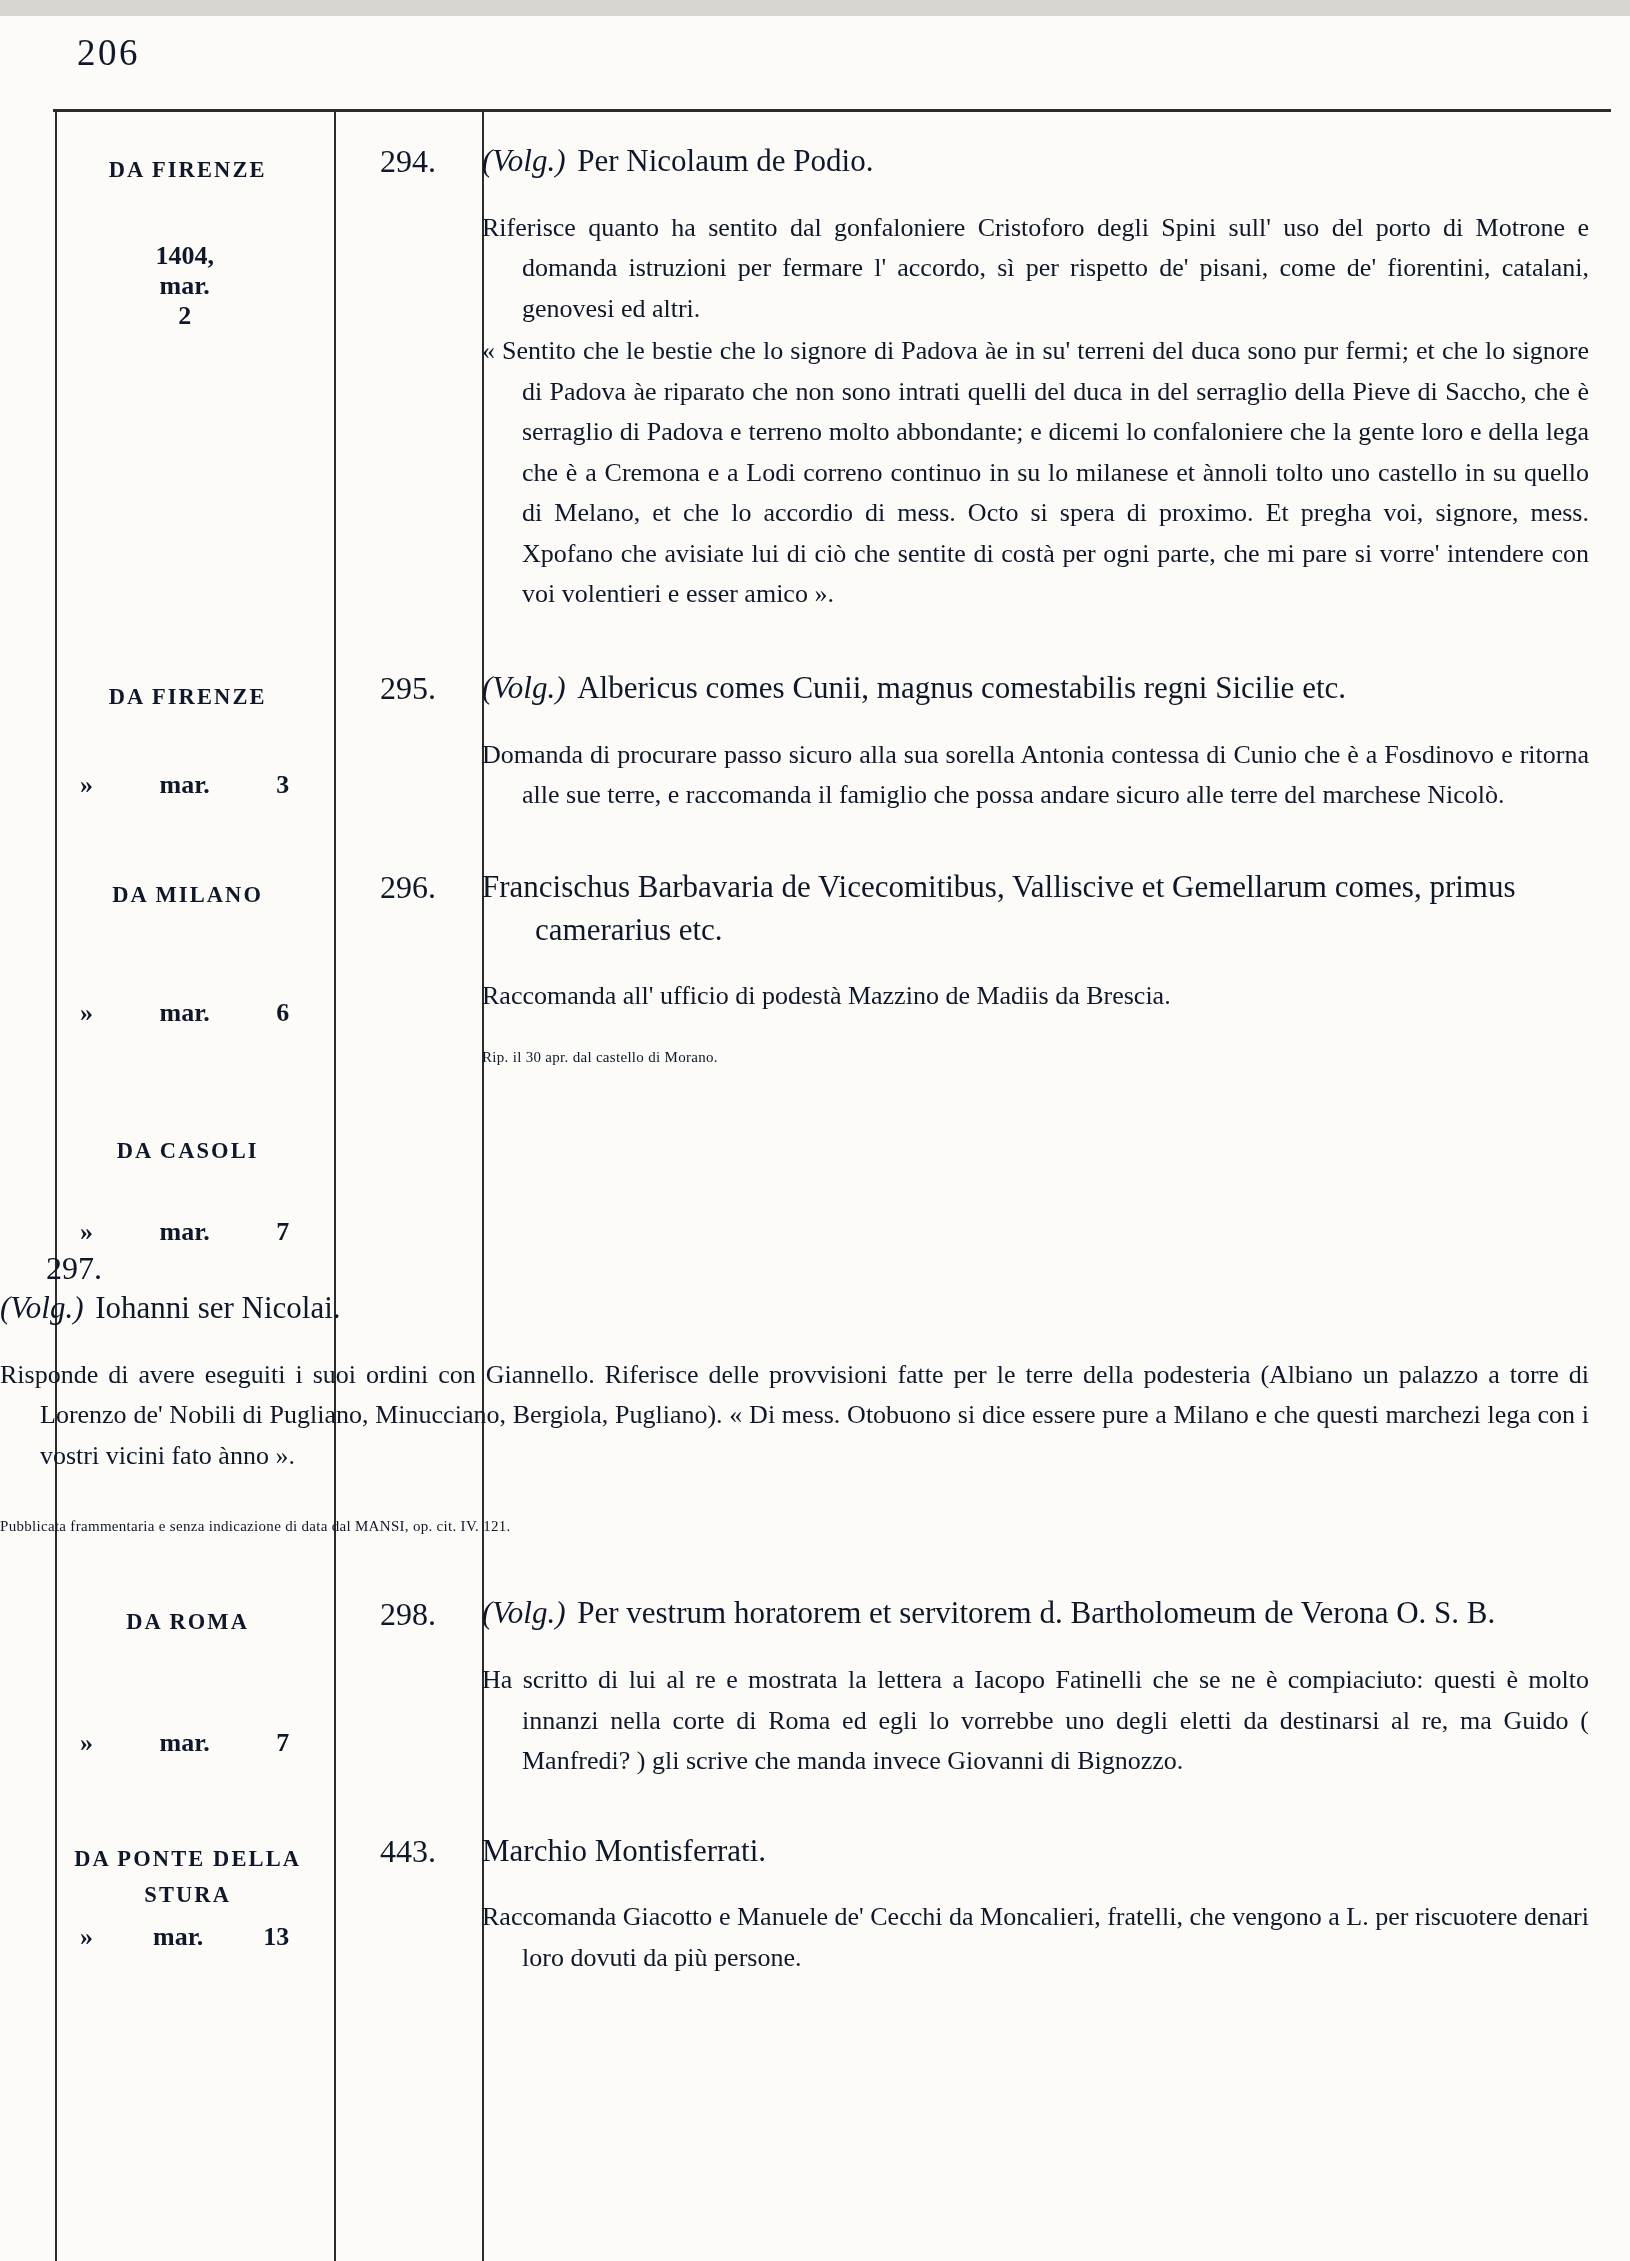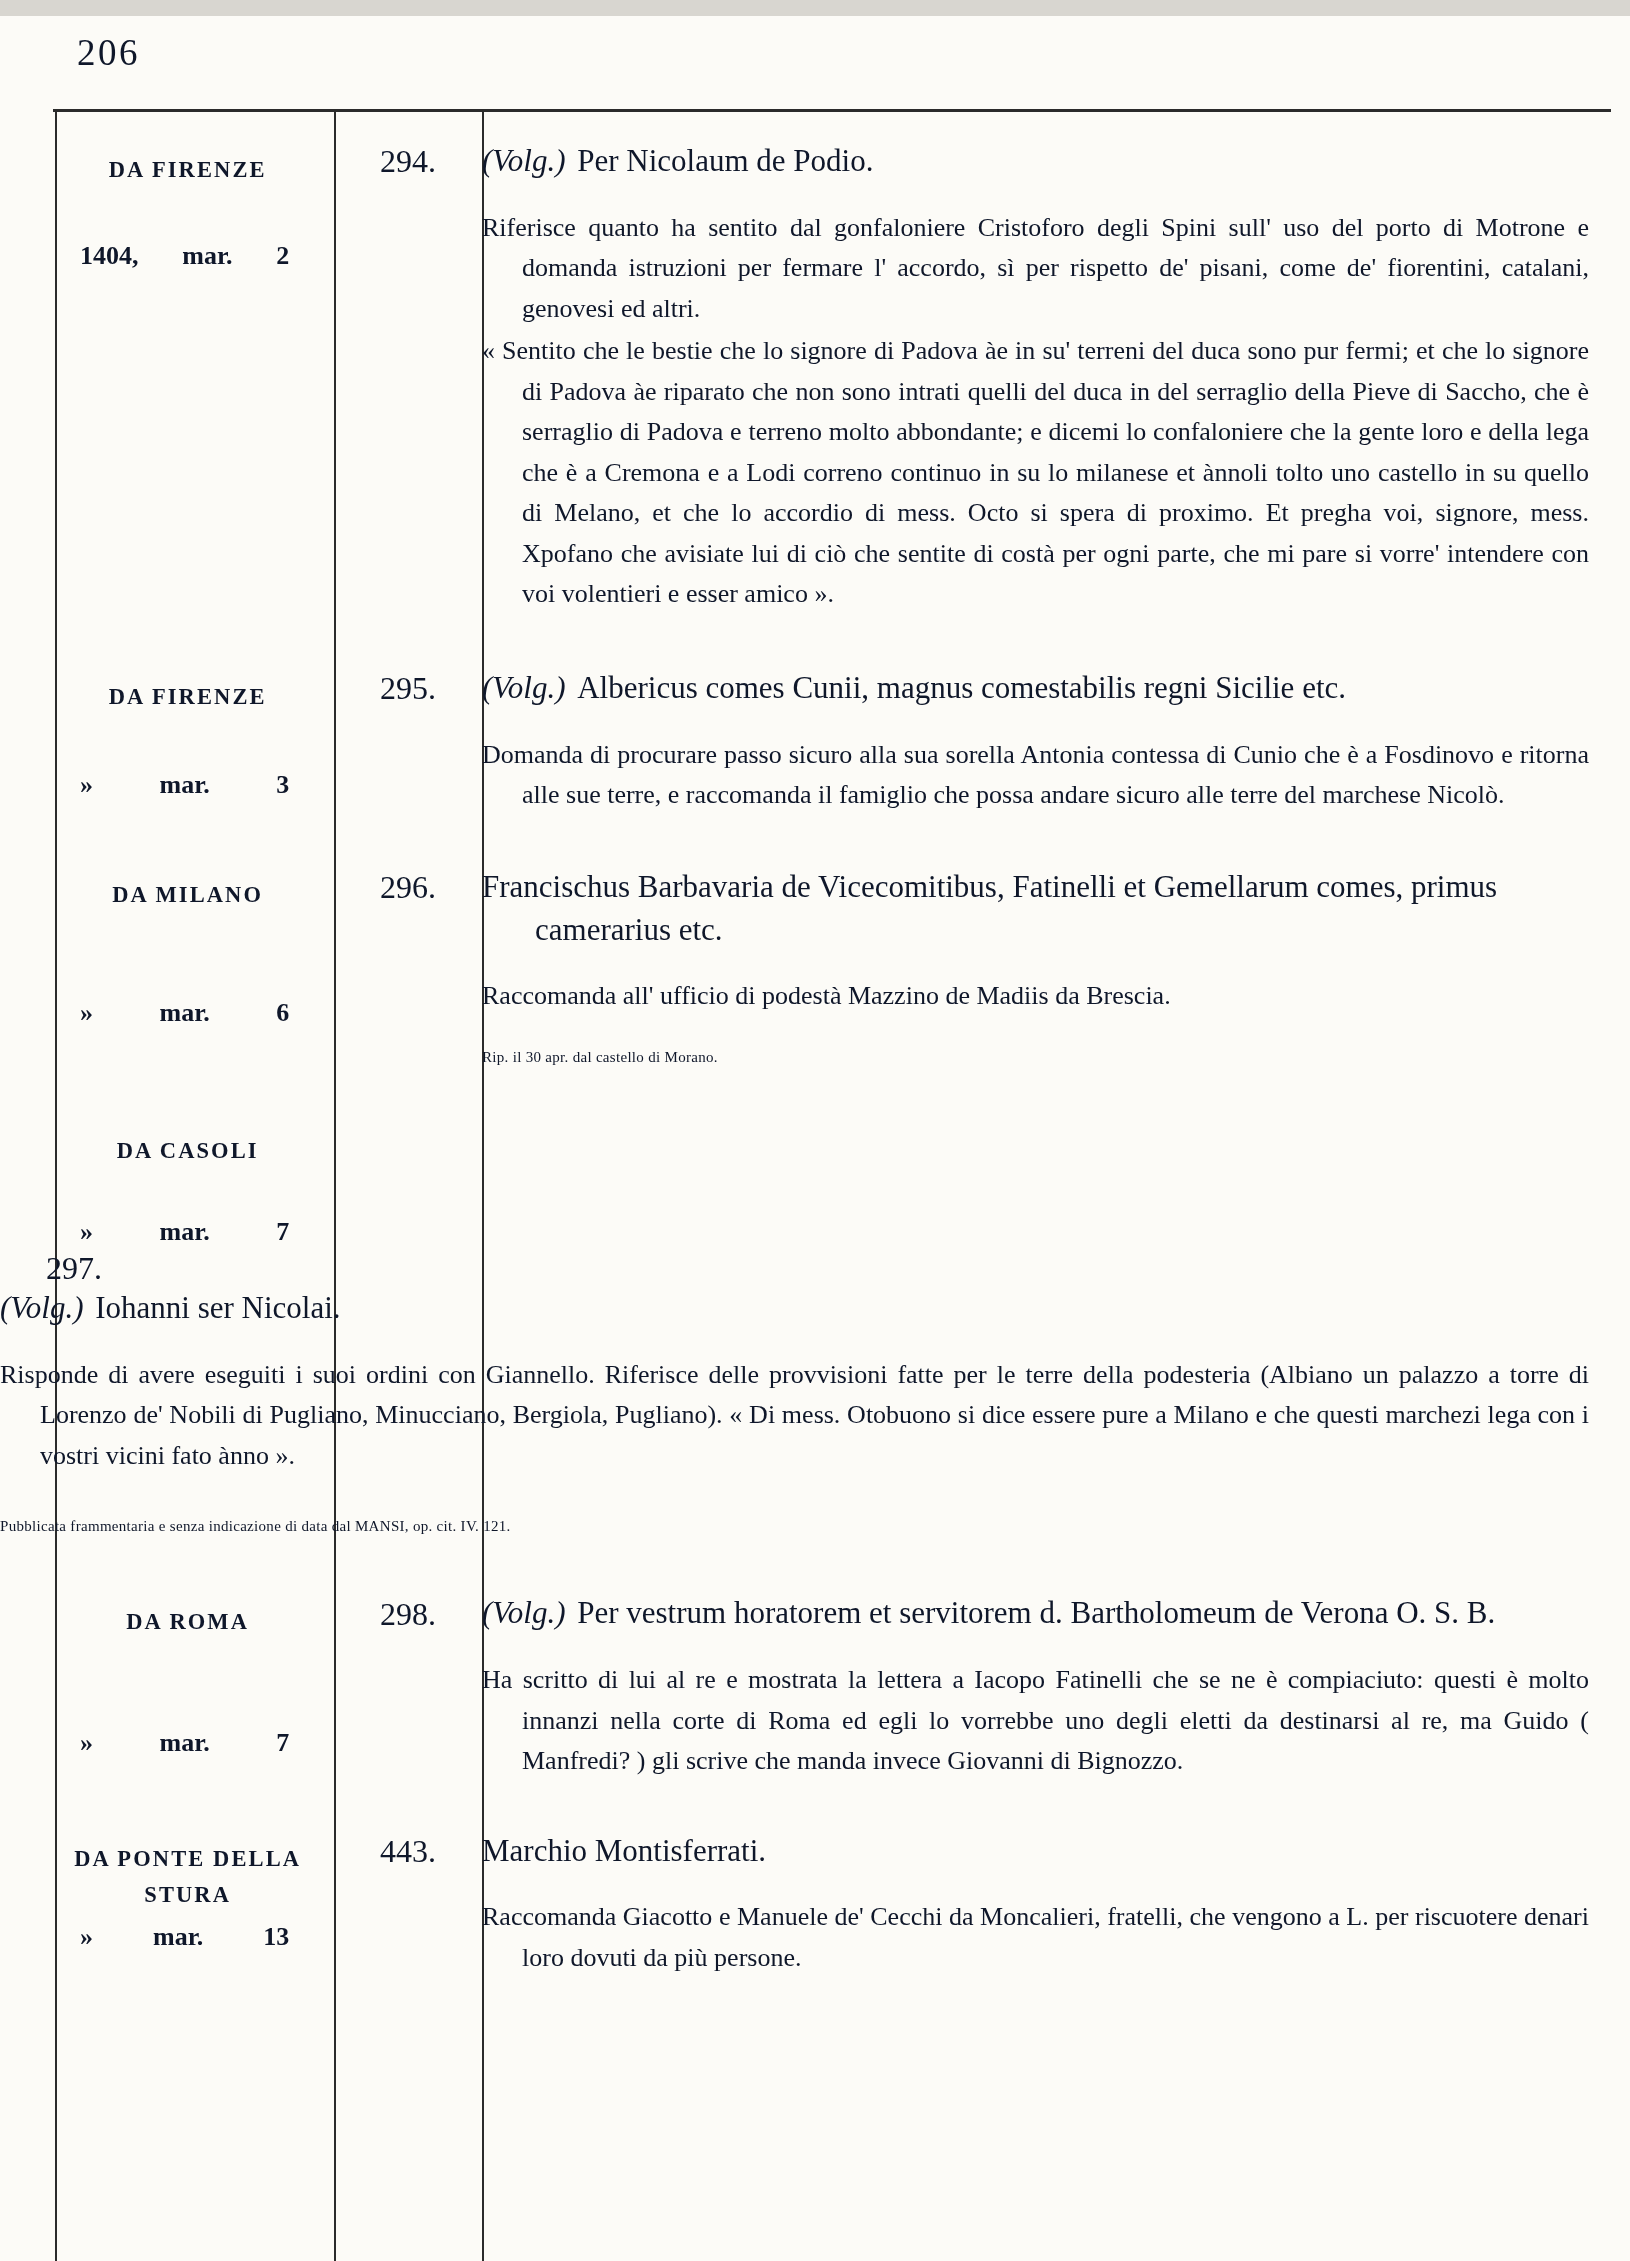--- a/index.html
+++ b/index.html
@@ -69,21 +69,21 @@
   .note { font-size:15px; letter-spacing:0.3px; }
 
   
   .e0 { margin-top:28px; }
   .e1 { margin-top:52px; }
   .e2 { margin-top:50px; }
   .e3 { margin-top:55px;flex-direction:column; }
   .e4 { margin-top:57px; }
   .e5 { margin-top:48px; }
 
-  .e0 .dateline { margin-top:53px; }
+  .e0 .dateline { margin-top:53px;flex-direction:column; }
   .e1 .dateline { margin-top:55px; }
   .e2 .dateline { margin-top:85px; }
   .e3 .dateline { margin-top:48px; }
   .e4 .dateline { margin-top:88px; }
   .e5 .dateline { margin-top:8.3px; }
 
   .e2 .note { margin-top:32px; }
   .e3 .note { margin-top:42px; }
 </style>
 </head>
@@ -135,21 +135,21 @@
       <div class="meta">
         <div class="place">DA MILANO</div>
         <div class="dateline">
           <span>»</span>
           <span>mar.</span>
           <span>6</span>
         </div>
       </div>
       <div class="num">296.</div>
       <div class="colbody">
-        <h2 class="heading"><span class="volg"></span><span>Francischus Barbavaria de Vicecomitibus, Fatinelli et Gemellarum comes, primus camerarius etc.</span></h2>
+        <h2 class="heading"><span class="volg"></span><span>Francischus Barbavaria de Vicecomitibus, Valliscive et Gemellarum comes, primus camerarius etc.</span></h2>
         <p class="para">Raccomanda all' ufficio di podestà Mazzino de Madiis da Brescia.</p>
         <p class="note">Rip. il 30 apr. dal castello di Morano.</p>
       </div>
     </section>
 
     <section class="entry e3">
       <div class="meta">
         <div class="place">DA CASOLI</div>
         <div class="dateline">
           <span>»</span>

